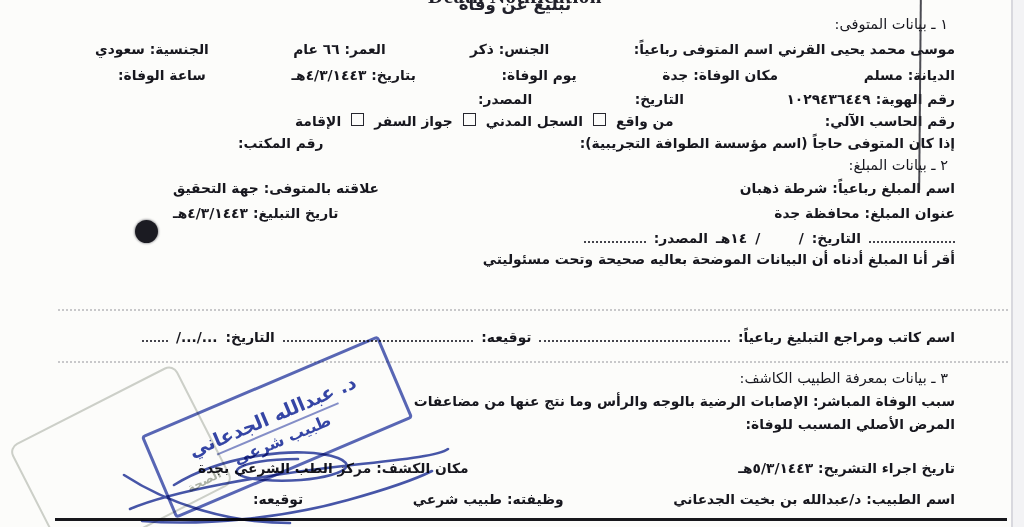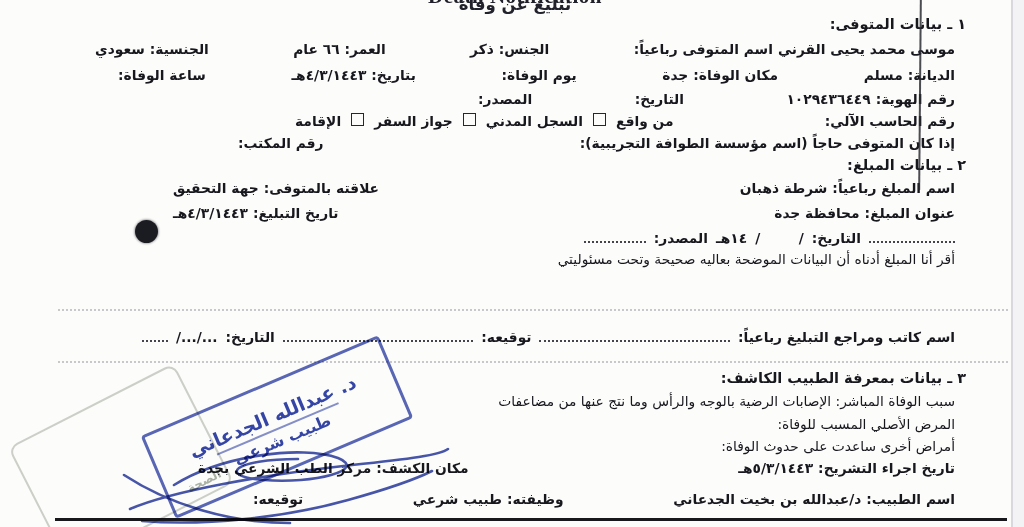--- a/index.html
+++ b/index.html
@@ -1,26 +1,26 @@
 <!DOCTYPE html>
 <html lang="ar" dir="rtl"><head>
 <meta charset="utf-8">
 <style>
   html,body{margin:0;padding:0;background:#e9e9ec;}
   .page{position:relative;width:1024px;height:527px;margin:0 auto;background:#fcfcfa;
         overflow:hidden;font-family:"DejaVu Sans",sans-serif;color:#17171e;direction:rtl;}
   .titlewrap{position:absolute;left:300px;width:430px;top:-16px;text-align:center;}
   .title-en{font-family:"Liberation Serif",serif;font-weight:700;font-size:21px;letter-spacing:.5px;color:#20202a;direction:ltr;}
   .title-ar{position:absolute;top:11px;left:0;right:0;font-size:16.5px;font-weight:700;color:#22222c;}
-  .heading{position:absolute;right:58px;font-size:14.5px;font-weight:700;white-space:nowrap;text-align:right;}
+  .heading{position:absolute;right:76px;font-size:14.5px;font-weight:400;white-space:nowrap;text-align:right;}
   .row{position:absolute;display:flex;justify-content:space-between;align-items:baseline;
        font-size:13.8px;font-weight:700;white-space:nowrap;}
   .row.start{justify-content:flex-start;gap:8px;}
   .grp{display:flex;gap:5px;align-items:baseline;}
-  .plain{position:absolute;right:69px;font-size:13.8px;font-weight:400;white-space:nowrap;}
+  .plain{position:absolute;right:69px;font-size:13.8px;font-weight:700;white-space:nowrap;}
   .fill{display:inline-block;border-bottom:2px dotted #44444c;height:.9em;}
   .fill.grow{flex:1;min-width:36px;}
   .cb{display:inline-block;width:11px;height:11px;border:1.6px solid #26262e;
       vertical-align:-1px;margin:0 5px;background:transparent;}
   .sep{position:absolute;left:58px;width:950px;border-top:2px dotted #a6a6ab;opacity:.6;}
   .bottomline{position:absolute;left:55px;top:518px;width:952px;height:3px;background:#17171c;}
   .holepunch{position:absolute;left:135px;top:220px;width:23px;height:23px;border-radius:50%;
              background:#1b1b22;box-shadow:0 0 2px 1px rgba(20,20,30,.35);}
   .vline{position:absolute;left:919px;top:-2px;width:2px;height:192px;background:#2c2c34;
          transform:rotate(.5deg);opacity:.85;}
@@ -175,21 +175,20 @@
 
   <div class="heading" style="top:370px">٣ ـ بيانات بمعرفة الطبيب الكاشف:</div>
 
   <div class="plain" style="top:393px">
     <span>سبب الوفاة المباشر:</span>
     <span>الإصابات الرضية بالوجه والرأس وما نتج عنها من مضاعفات</span>
   </div>
 
   <div class="plain" style="top:416px">المرض الأصلي المسبب للوفاة:</div>
 
-  <div class="plain" style="top:438px">أمراض أخرى ساعدت على حدوث الوفاة:</div>
 
   <div class="row" style="top:460px;right:69px;left:198px">
     <span class="grp">
         <span>تاريخ اجراء التشريح:</span>
         <span>٥/٣/١٤٤٣هـ</span>
       </span>
     <span class="grp">
         <span>مكان الكشف:</span>
         <span>مركز الطب الشرعي بجدة</span>
       </span>

